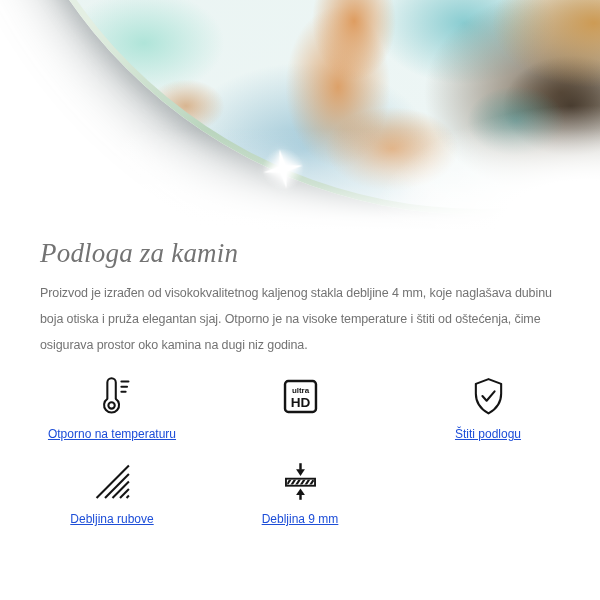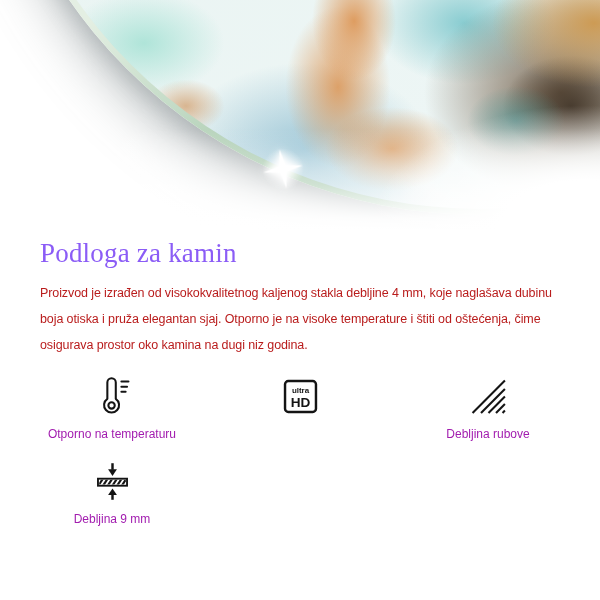--- a/index.html
+++ b/index.html
@@ -41,33 +41,33 @@
   }
   .sparkle{position:absolute;left:262px;top:148px;width:42px;height:42px;}
   .sparkle svg{filter:drop-shadow(0 0 5px rgba(255,255,255,.95)) drop-shadow(0 0 2px #fff);transform:rotate(-10deg);}
   .sparkle-glow{
     position:absolute;left:262px;top:148px;width:42px;height:42px;border-radius:50%;
     background:radial-gradient(circle,rgba(255,255,255,.95) 0%,rgba(255,255,255,0) 70%);
   }
   
   .content{padding:0 40px;}
   .headline{
-    margin:6px 0 0;font-weight:400;color:#8b5cf6;
+    margin:6px 0 0;font-weight:400;color:#737373;
     font-family:"Liberation Serif","DejaVu Serif",serif;
-    font-size:27px;line-height:35px;letter-spacing:.2px;
+    font-size:27px;line-height:35px;letter-spacing:.2px;font-style:italic;
   }
   .desc{
     margin:9px 0 0;max-width:524px;
-    font-size:12.5px;line-height:26px;letter-spacing:-.1px;color:#b91c1c;
+    font-size:12.5px;line-height:26px;letter-spacing:-.1px;color:#737373;
   }
   
   .features{display:grid;grid-template-columns:repeat(3,1fr);padding:0 18px;margin-top:15px;row-gap:17px;}
   .feature{display:flex;flex-direction:column;align-items:center;}
   .ficon{height:46px;display:flex;align-items:center;justify-content:flex-end;text-decoration:underline;}
-  .flabel{margin-top:8px;font-size:12px;color:#a21caf;white-space:nowrap;}
+  .flabel{margin-top:8px;font-size:12px;color:#1d4ed8;white-space:nowrap;text-decoration:underline;}
   .ico{stroke:#141414;fill:none;stroke-width:2.2;}
   .ico .fill{fill:#141414;stroke:none;}
   .ico text{fill:#141414;stroke:none;font-family:"Liberation Sans","DejaVu Sans",sans-serif;}
 </style>
 </head>
 <body>
 
 <div class="hero">
   <div class="glass">
     <div class="art"></div>
@@ -106,20 +106,29 @@
   <div class="feature">
     <div class="ficon">
       <svg class="ico" width="45" height="45" viewBox="0 0 48 48">
         <rect x="7.5" y="7.5" width="33" height="33" rx="3.5" stroke-width="2.6"></rect>
         <text x="24" y="20.5" text-anchor="middle" font-size="8.5" font-weight="700">ultra</text>
         <text x="24" y="35" text-anchor="middle" font-size="14.5" font-weight="800">HD</text>
       </svg>
     </div>
   </div>
 
+  <div class="feature">
+    <div class="ficon">
+      <svg class="ico" width="45" height="45" viewBox="0 0 48 48" stroke-linecap="round" stroke-linejoin="round">
+        <path d="M24 5.5 L37.5 10.5 V21 C37.5 31.5 31.5 37.8 24 42 C16.5 37.8 10.5 31.5 10.5 21 V10.5 Z"></path>
+        <path d="M17.5 23.5 L22 28.5 L30.5 18.5"></path>
+      </svg>
+    </div>
+    <div class="flabel">Štiti podlogu</div>
+  </div>
 
 
   <div class="feature">
     <div class="ficon">
       <svg class="ico" width="45" height="45" viewBox="0 0 48 48" stroke-width="4">
         <path d="M7 41.5 L41.5 7"></path>
         <path d="M16 41.5 L41.5 16"></path>
         <path d="M24 41.5 L41.5 24"></path>
         <path d="M32 41.5 L41.5 32"></path>
         <path d="M39 41.5 L41.5 39"></path>

